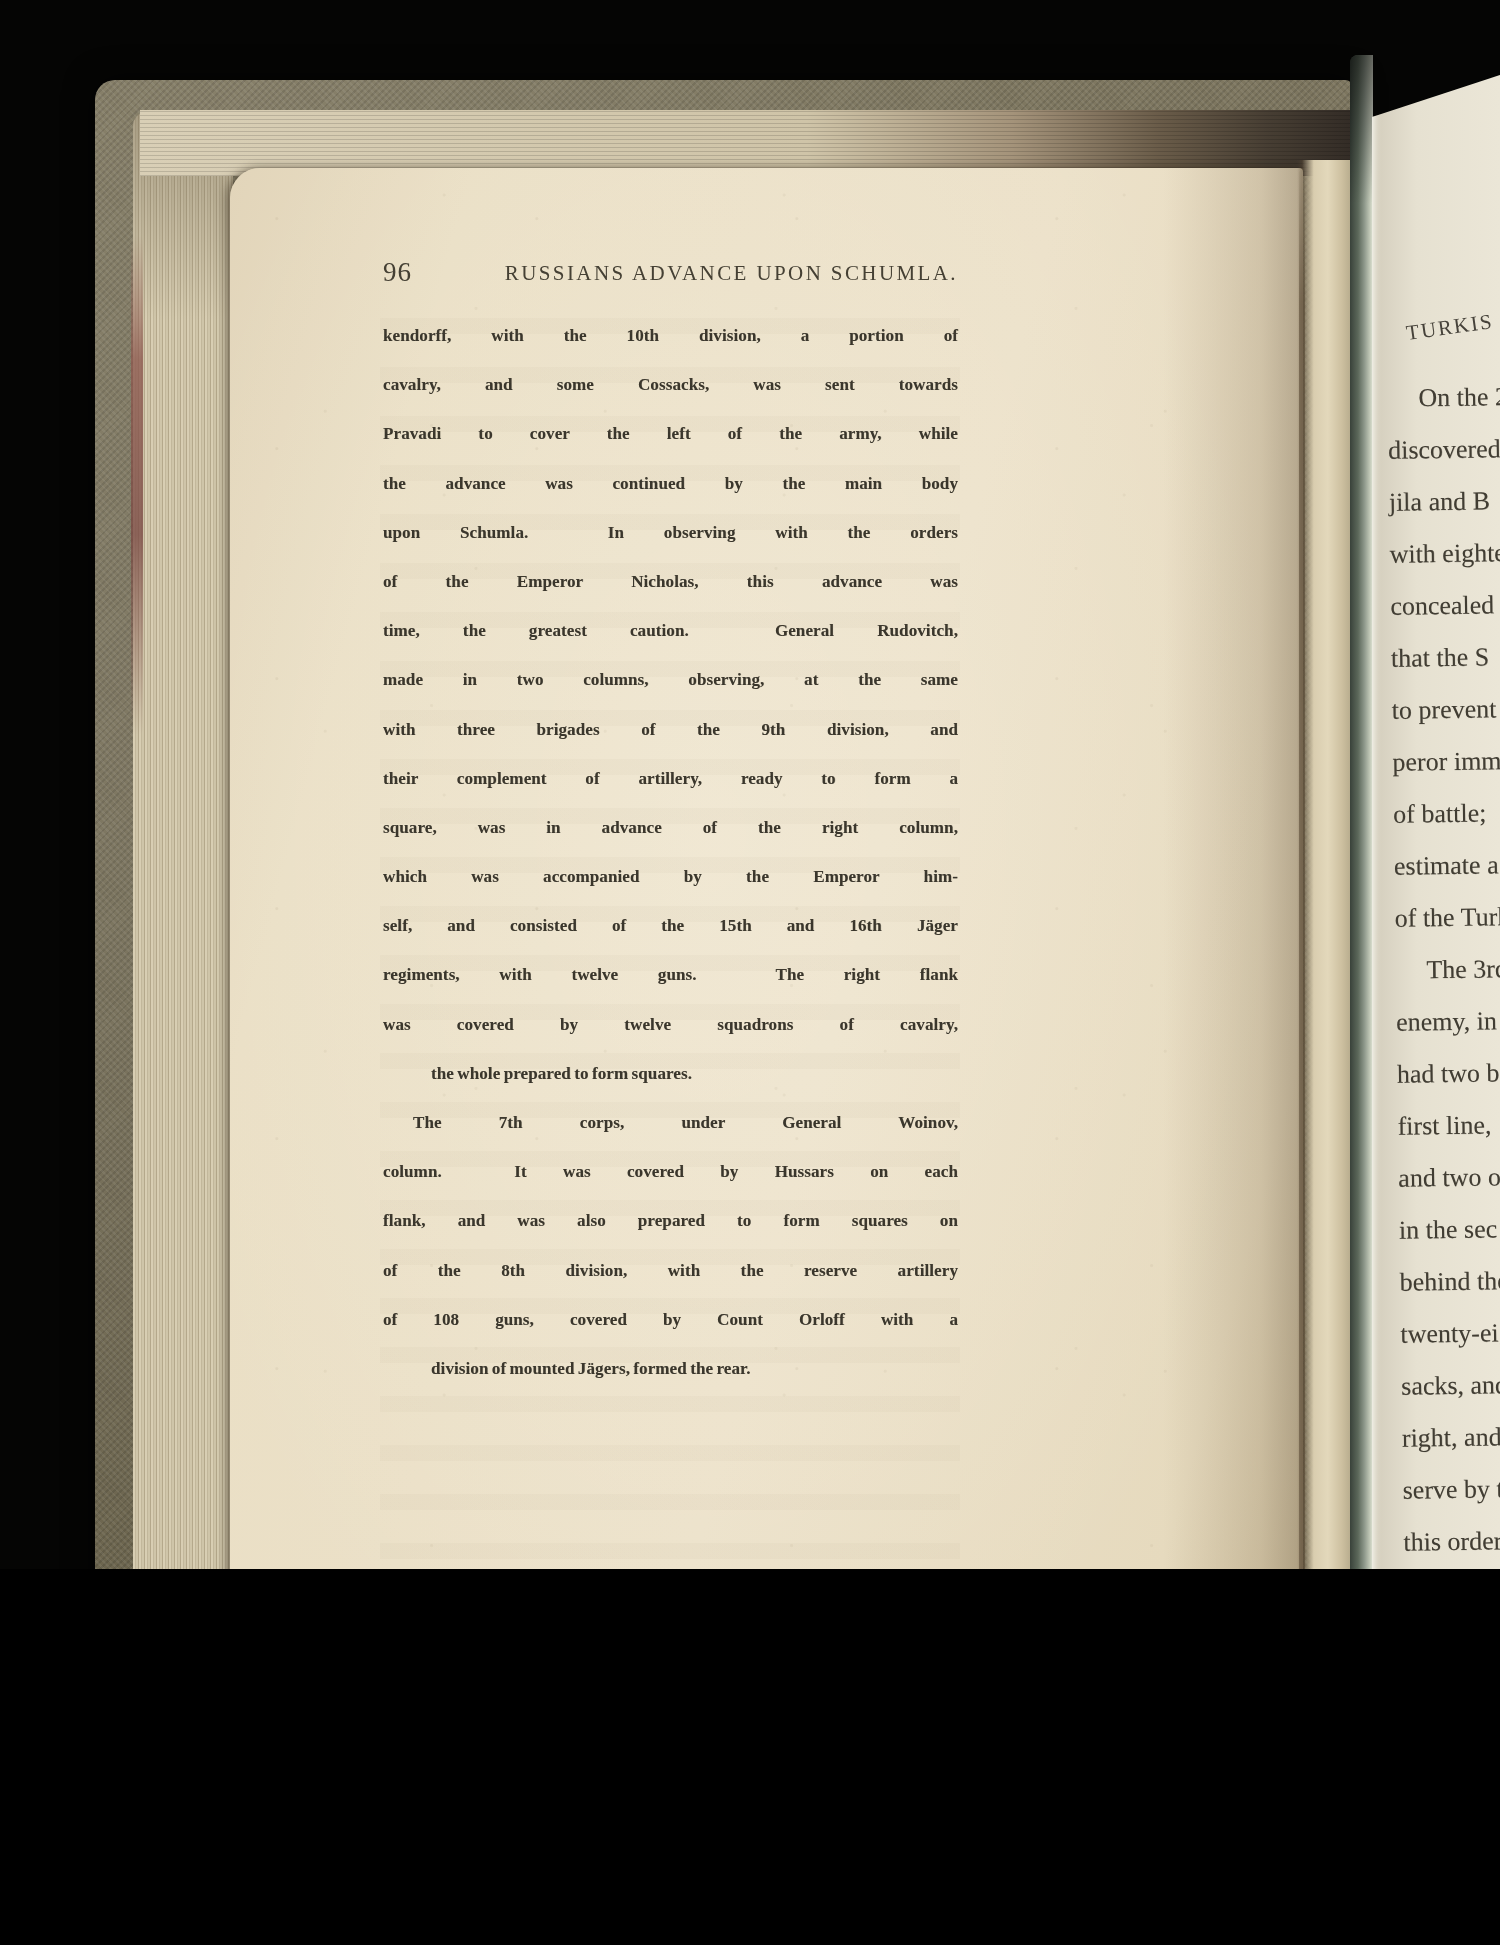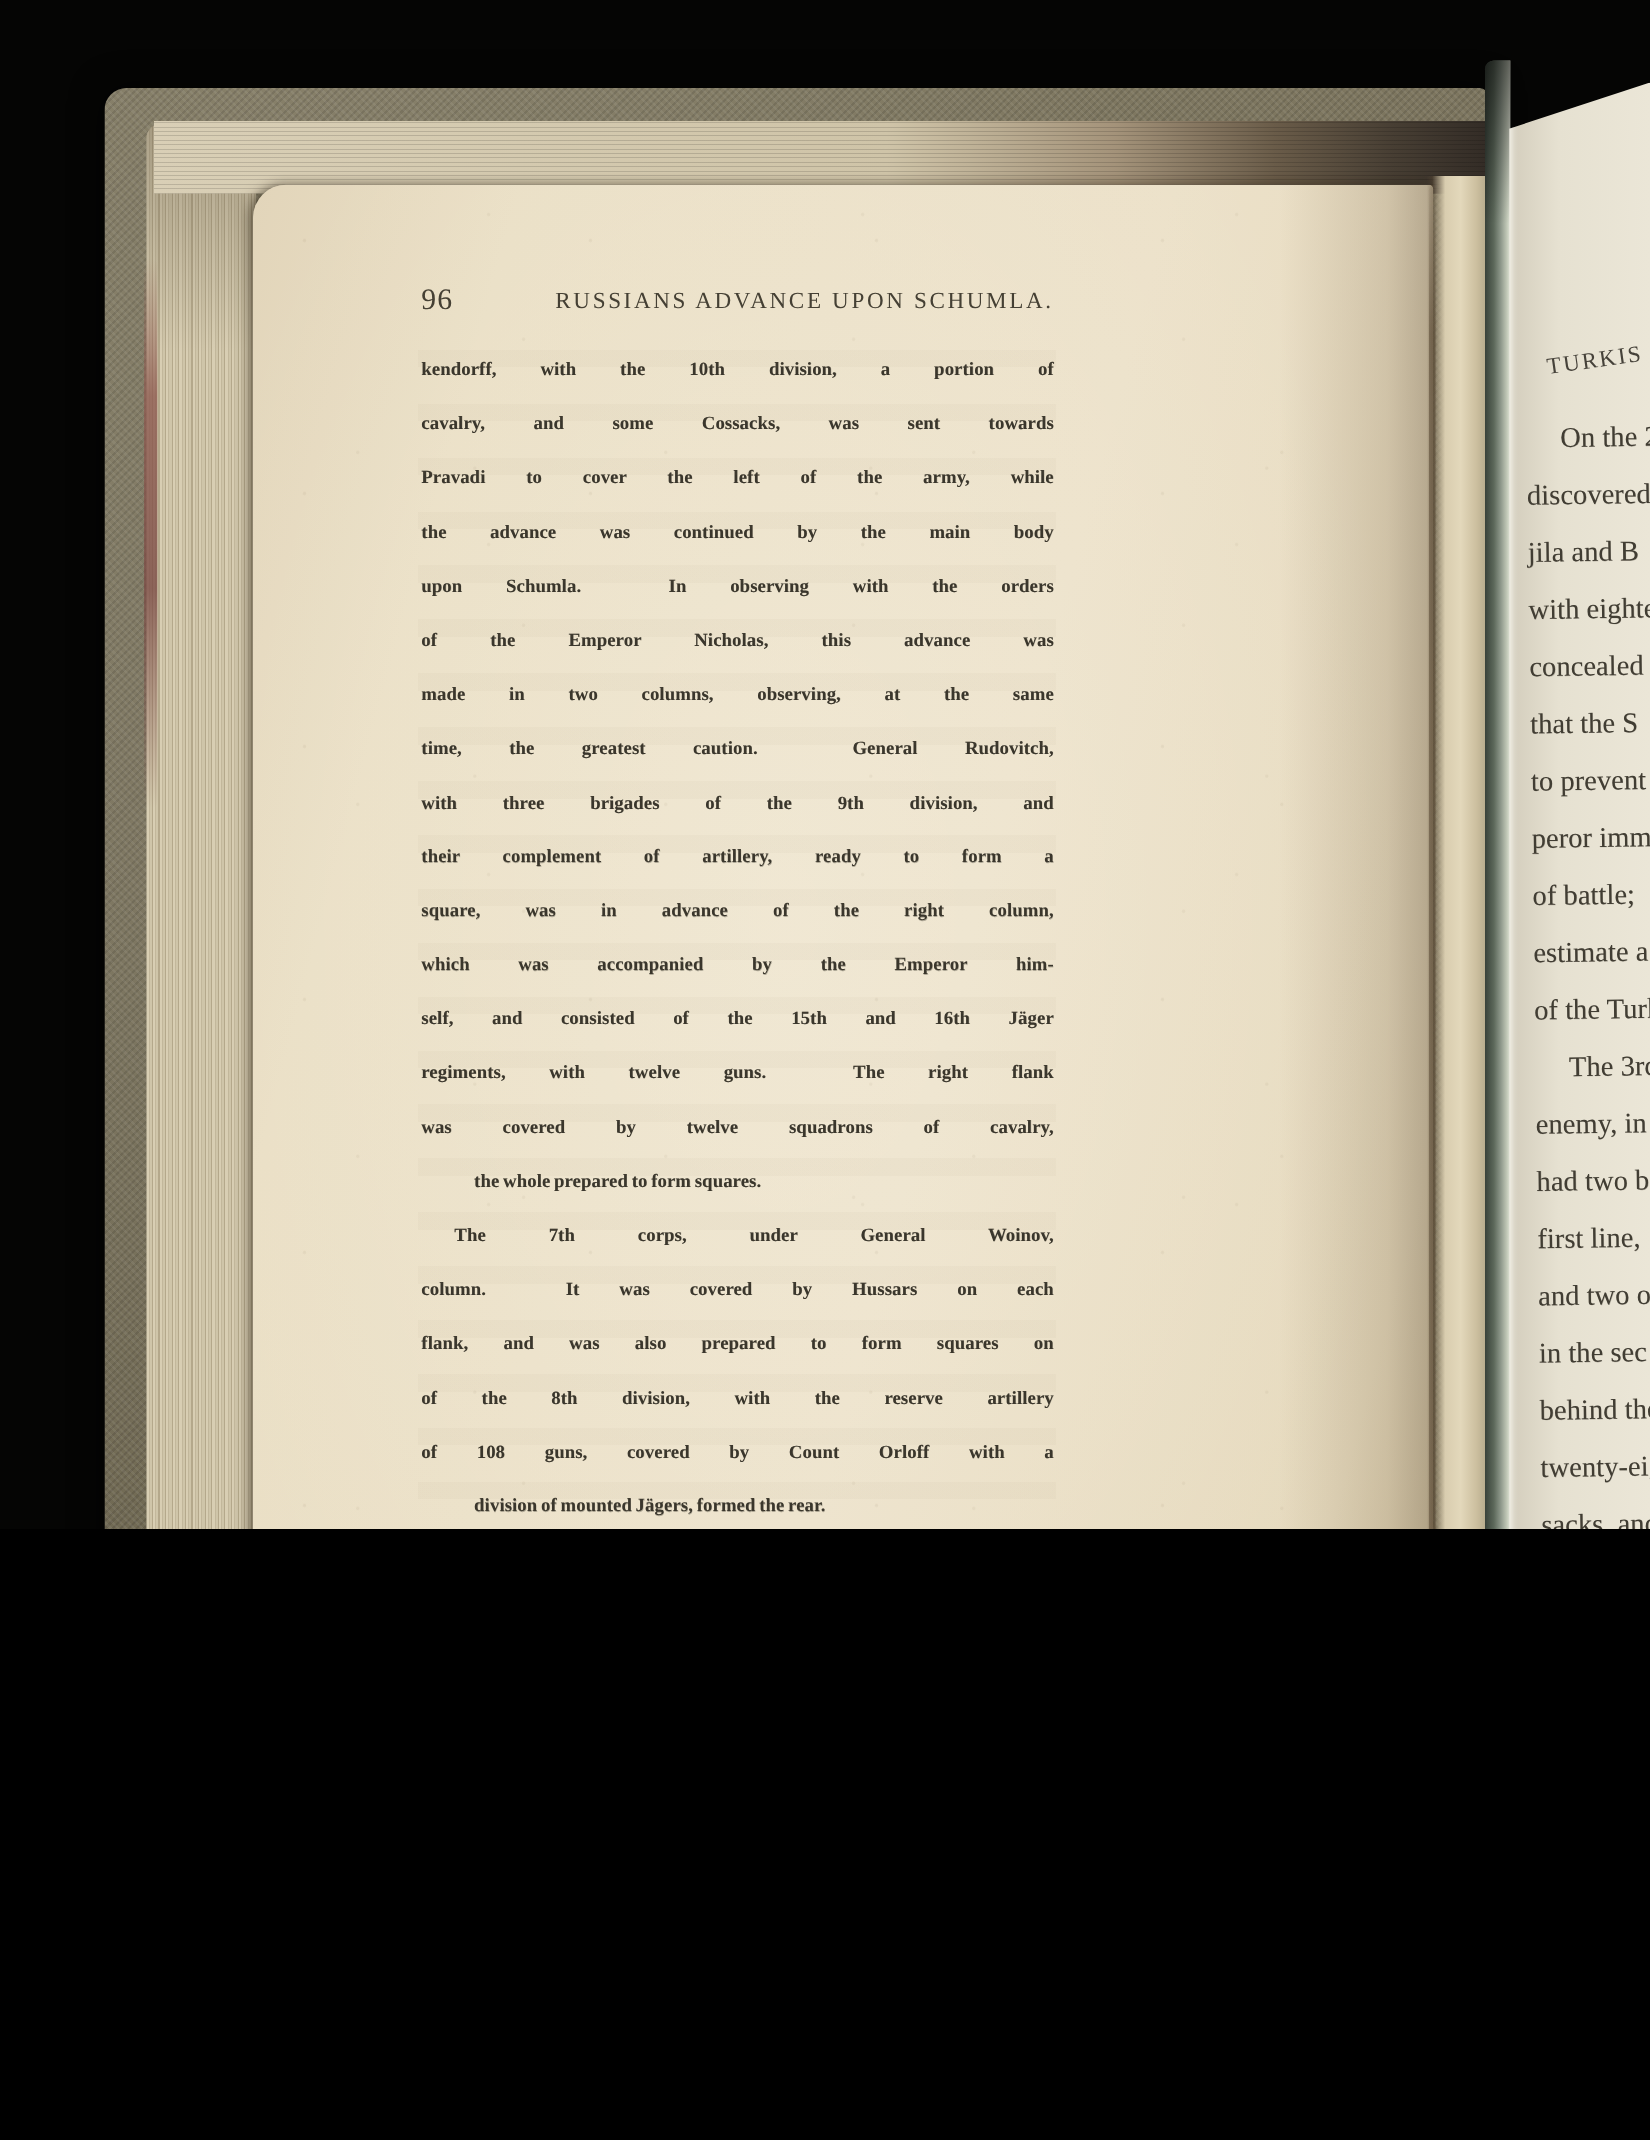--- a/index.html
+++ b/index.html
@@ -1,16 +1,16 @@
 <!DOCTYPE html>
 <html><head>
 <meta charset="utf-8">
 <style>
   html,body{margin:0;padding:0;background:#000;}
-  .scene{position:relative;width:1500px;height:1390px;background:#050504;overflow:hidden;
+  .scene{position:relative;width:1500px;height:1569px;background:#050504;overflow:hidden;
          font-family:"Liberation Serif", serif;}
 
   
   .cover{position:absolute;left:95px;top:80px;width:1258px;height:1800px;
     border-radius:20px 8px 10px 18px;
     background:
       radial-gradient(ellipse at 25% 35%, rgba(255,255,255,.07), transparent 60%),
       repeating-linear-gradient(45deg, rgba(255,255,255,.06) 0 2px, transparent 2px 5px),
       repeating-linear-gradient(-45deg, rgba(0,0,0,.10) 0 2px, transparent 2px 5px),
       linear-gradient(160deg, #847d66, #726b55 50%, #5e573f 100%);
@@ -103,22 +103,22 @@
       <span class="page-num">96</span>
       <span class="running-title">RUSSIANS ADVANCE UPON SCHUMLA.</span>
     </div>
     <div class="page-body" style="color: rgb(58, 54, 44);">
         <div class="bline">kendorff, with the 10th division, a portion of</div>
         <div class="bline">cavalry, and some Cossacks, was sent towards</div>
         <div class="bline">Pravadi to cover the left of the army, while</div>
         <div class="bline">the advance was continued by the main body</div>
         <div class="bline">upon Schumla.  In observing with the orders</div>
         <div class="bline">of the Emperor Nicholas, this advance was</div>
+        <div class="bline">time, the greatest caution.  General Rudovitch,</div>
         <div class="bline">made in two columns, observing, at the same</div>
-        <div class="bline">time, the greatest caution.  General Rudovitch,</div>
         <div class="bline">with three brigades of the 9th division, and</div>
         <div class="bline">their complement of artillery, ready to form a</div>
         <div class="bline">square, was in advance of the right column,</div>
         <div class="bline">which was accompanied by the Emperor him-</div>
         <div class="bline">self, and consisted of the 15th and 16th Jäger</div>
         <div class="bline">regiments, with twelve guns.  The right flank</div>
         <div class="bline">was covered by twelve squadrons of cavalry,</div>
         <div class="bline end">the whole prepared to form squares.</div>
         <div class="bline ind">The 7th corps, under General Woinov,</div>
         <div class="bline">column.  It was covered by Hussars on each</div>

